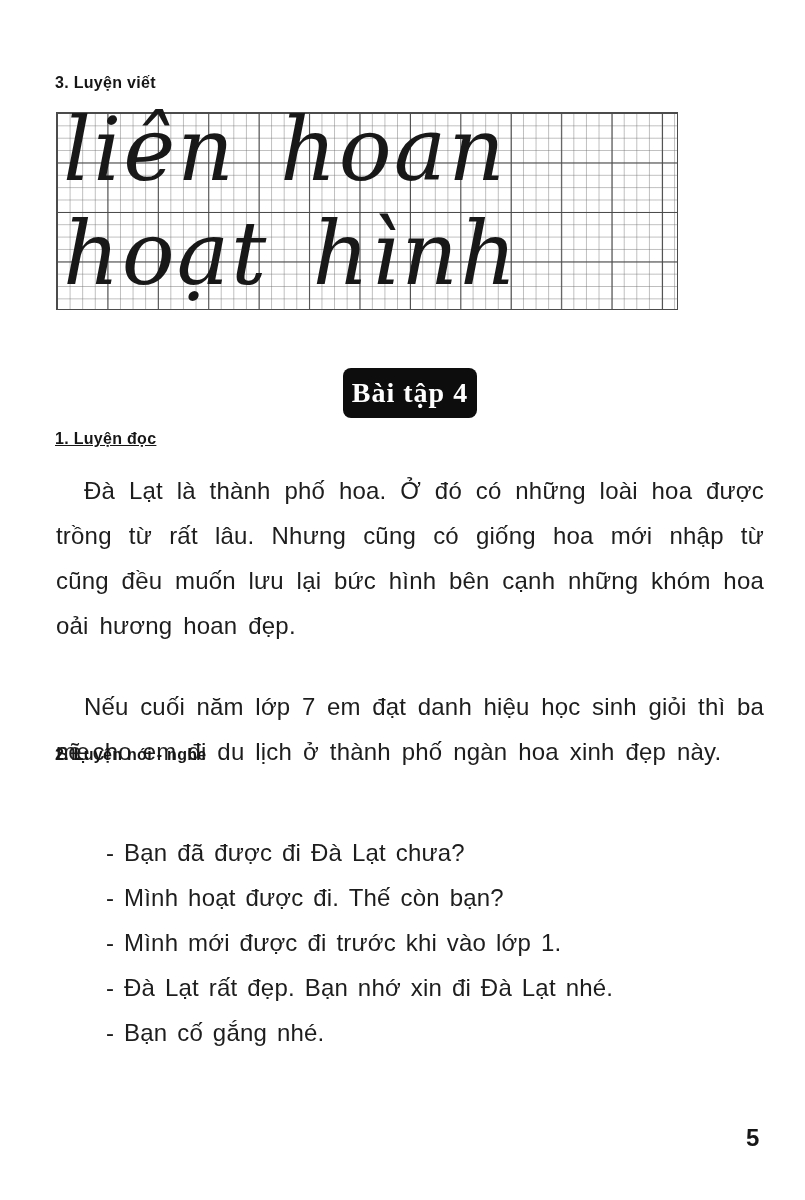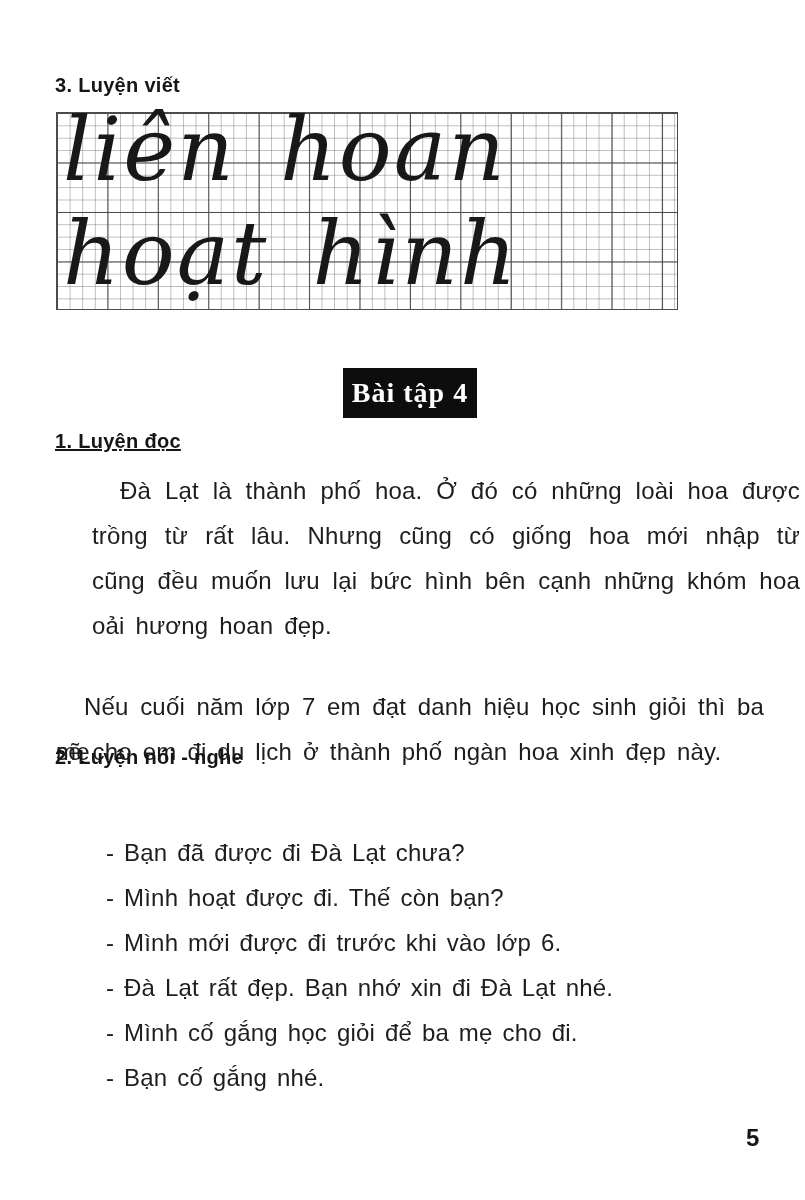--- a/index.html
+++ b/index.html
@@ -14,21 +14,21 @@
     background: #ffffff;
     color: #1d1d1d;
     font-family: "Liberation Sans", sans-serif;
     overflow: hidden;
   }
 
   
   .sec-heading {
     position: absolute;
     left: 55px;
-    font-size: 20px;
+    font-size: 16px;
     font-weight: bold;
     letter-spacing: 0.3px;
     color: #161616;
     white-space: nowrap;
   }
   #heading-viet { top: 74px; }
   #heading-doc  { top: 430px; text-decoration: underline; }
   #heading-noi  { top: 746px; }
 
   
@@ -76,33 +76,34 @@
     height: 50px;
     background: #0d0d0d;
     display: flex;
     align-items: center;
     justify-content: center;
     font-family: "Liberation Serif", serif;
     font-weight: bold;
     font-size: 28px;
     color: #ffffff;
     letter-spacing: 1px;
+    border-radius: 8px;
   }
 
   
   .para {
     position: absolute;
     left: 56px;
     width: 708px;
     font-size: 24px;
     color: #1d1d1d;
     word-spacing: 4px;
     letter-spacing: 0.2px;
   }
-  #para-1 { top: 468px; margin-left: 36px; }
+  #para-1 { top: 468px; }
   #para-2 { top: 684px; }
   .pline {
     height: 45px;
     line-height: 45px;
     text-align: justify;
     text-align-last: justify;
     white-space: normal;
   }
   .pline.first { text-indent: 28px; }
   .pline.last  { text-align-last: left; }
@@ -161,21 +162,20 @@
   <div class="para" id="para-2">
     <div class="pline first">Nếu cuối năm lớp 7 em đạt danh hiệu học sinh giỏi thì ba mẹ</div>
     <div class="pline last">sẽ cho em đi du lịch ở thành phố ngàn hoa xinh đẹp này.</div>
   </div>
 
   <div class="sec-heading" id="heading-noi">2. Luyện nói - nghe</div>
 
   <div class="dialogue">
     <div class="dline">- Bạn đã được đi Đà Lạt chưa?</div>
     <div class="dline">- Mình hoạt được đi. Thế còn bạn?</div>
-    <div class="dline">- Mình mới được đi trước khi vào lớp 6.</div>
+    <div class="dline">- Mình mới được đi trước khi vào lớp 1.</div>
     <div class="dline">- Đà Lạt rất đẹp. Bạn nhớ xin đi Đà Lạt nhé.</div>
-    <div class="dline">- Mình cố gắng học giỏi để ba mẹ cho đi.</div>
     <div class="dline">- Bạn cố gắng nhé.</div>
   </div>
 
   <div class="page-number">5</div>
 
 </div>
 
 </body></html>

